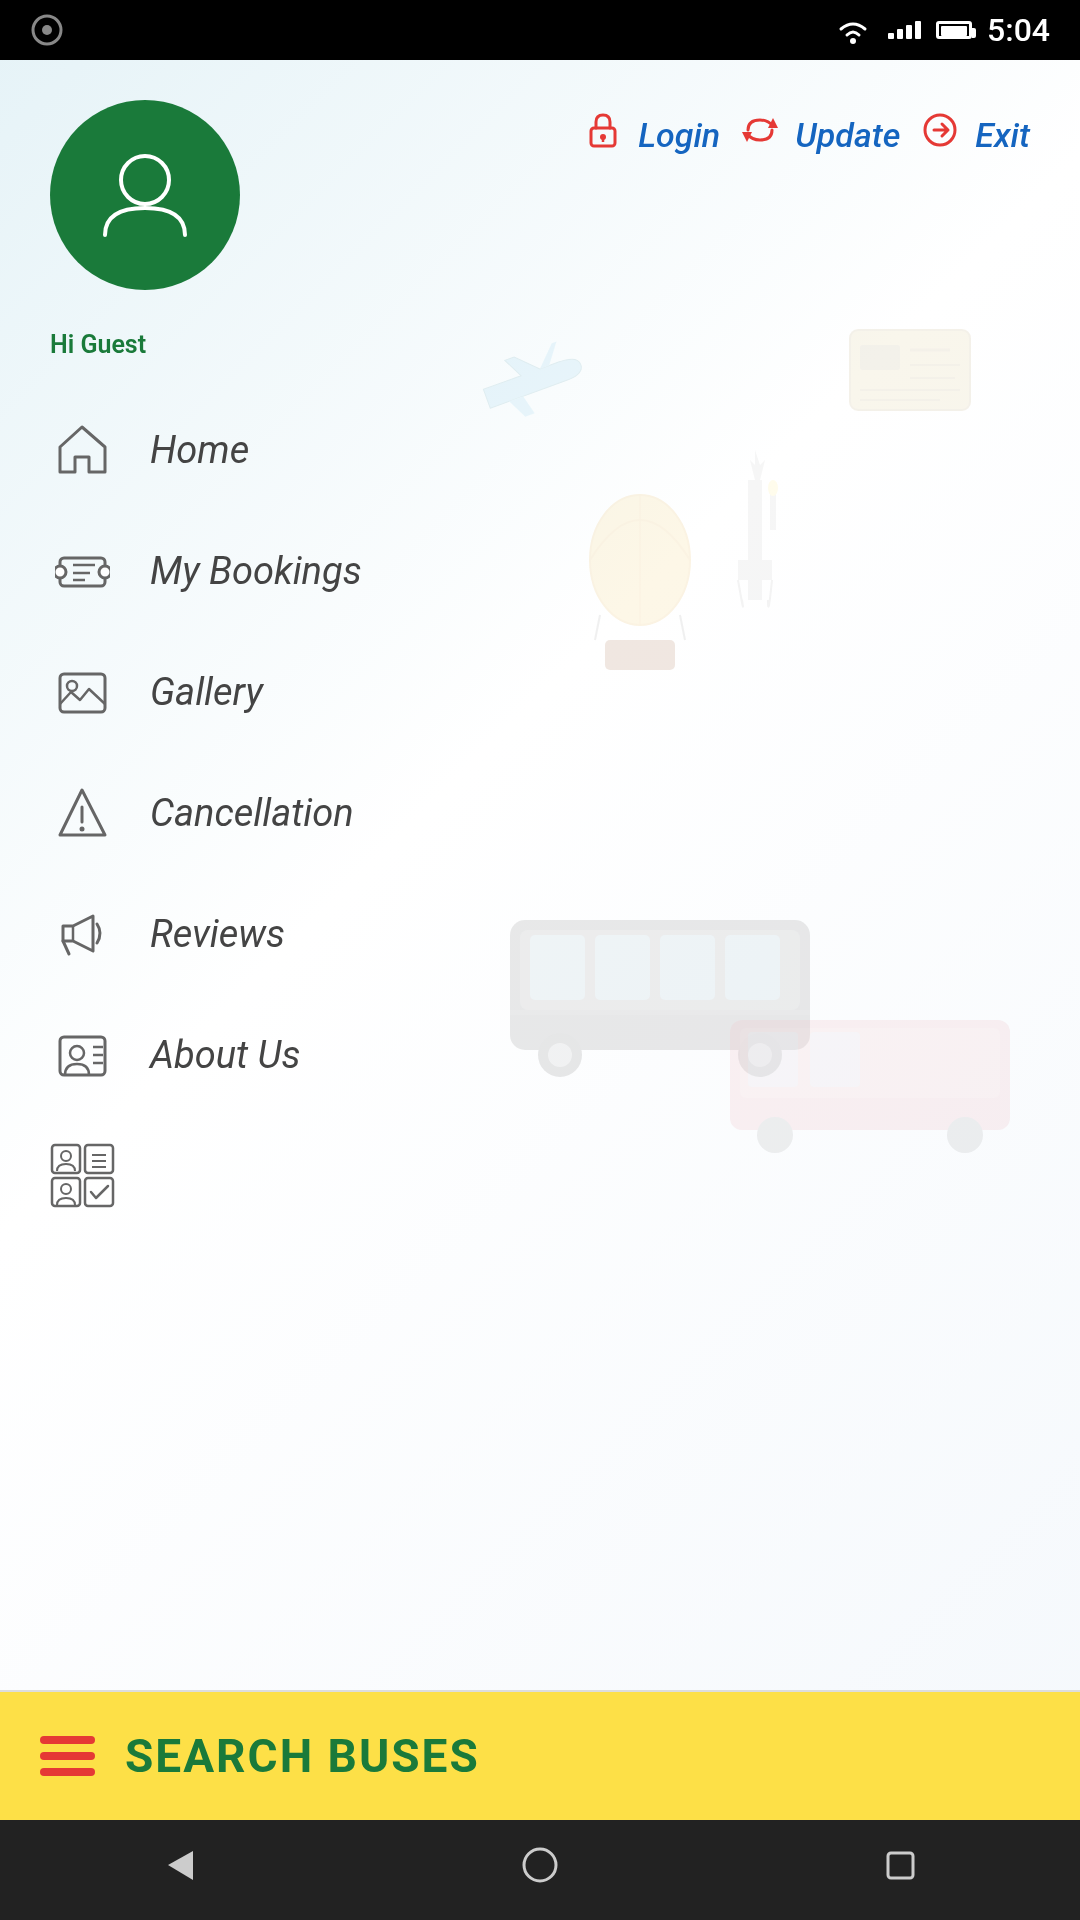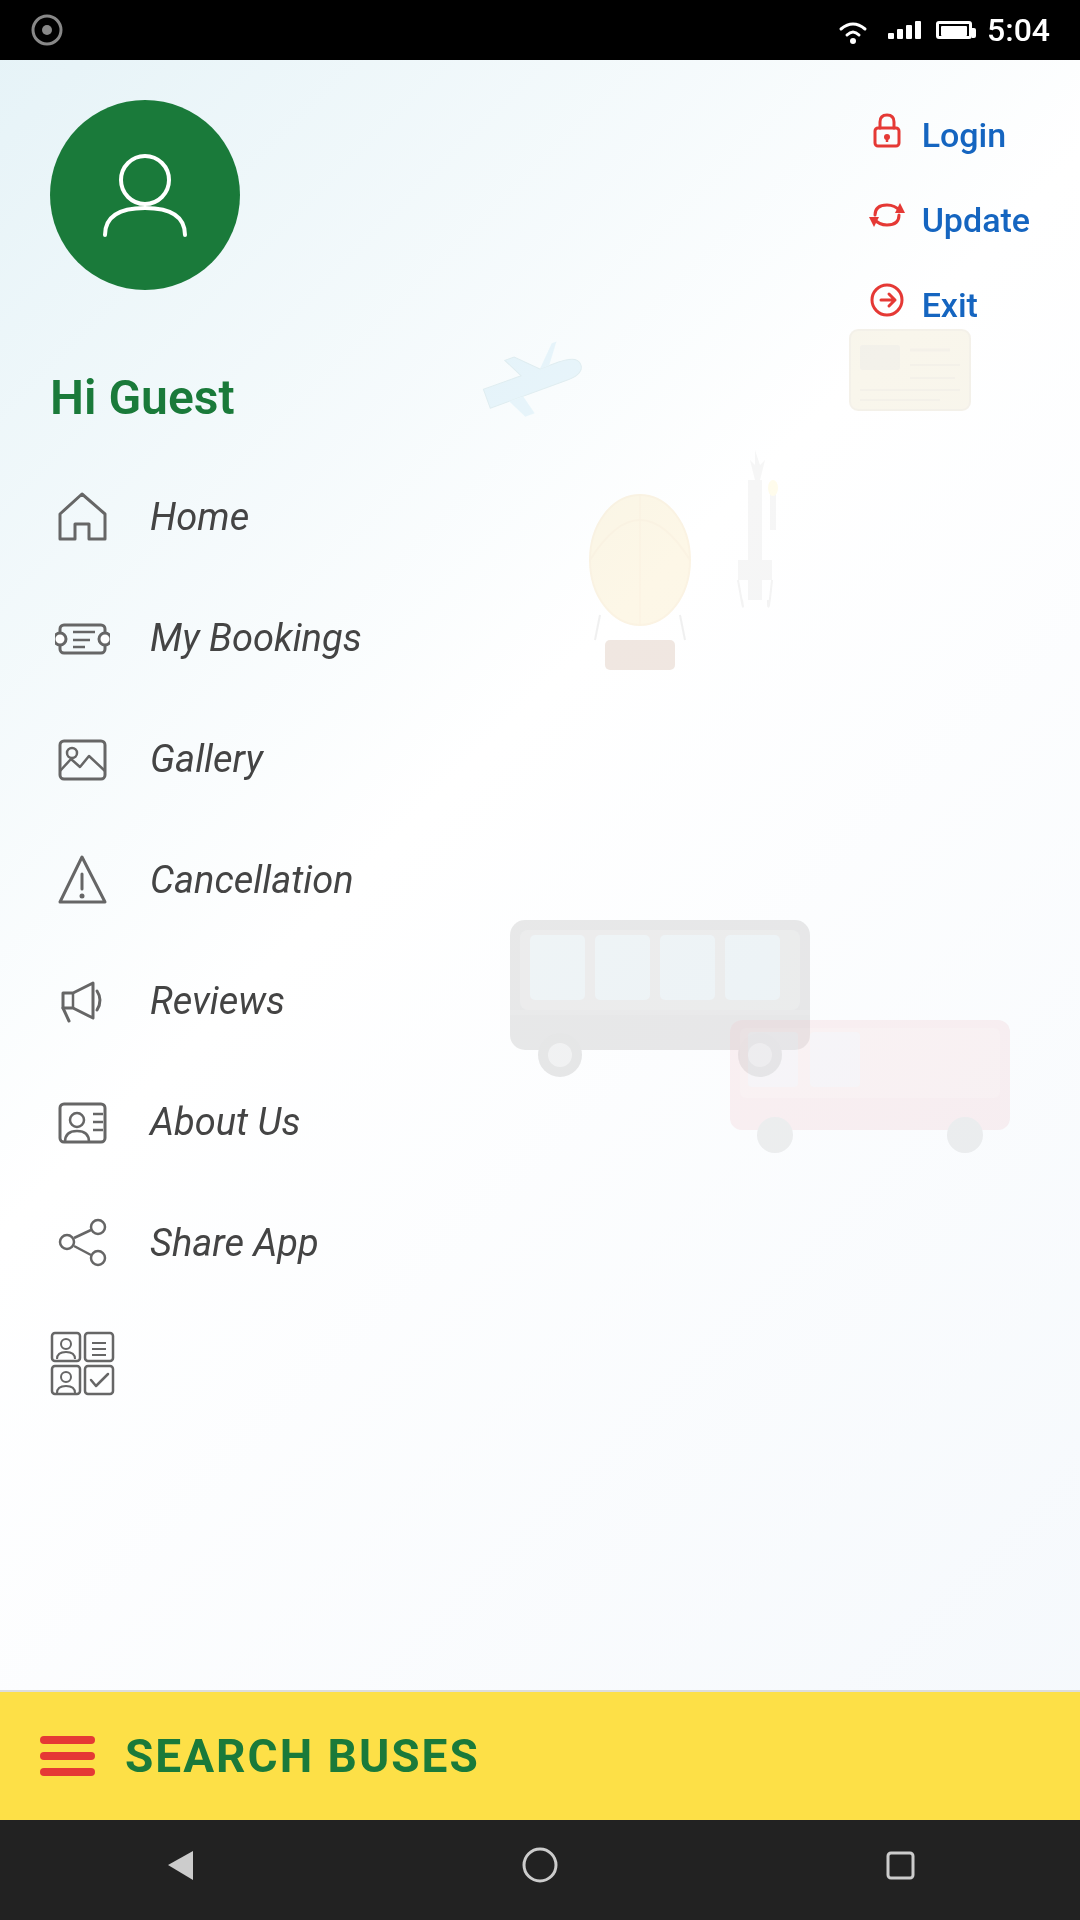--- a/index.html
+++ b/index.html
@@ -87,44 +87,44 @@
       height: 190px;
       border-radius: 50%;
       background: #1a7a3a;
       display: flex;
       align-items: center;
       justify-content: center;
     }
 
     .header-actions {
       display: flex;
-      flex-direction: column;
-      gap: 36px;
+      gap: 20px;
       padding-top: 10px;
+      font-style: italic;
     }
 
     .header-action-item {
       display: flex;
       align-items: center;
       gap: 15px;
       cursor: pointer;
       font-size: 34px;
       font-weight: 500;
       color: #1565C0;
     }
 
     .action-icon {
       font-size: 38px;
       color: #e53935;
     }
 
     
     .greeting {
       padding: 20px 50px 30px 50px;
-      font-size: 48px;
+      font-size: 25px;
       font-weight: 600;
       color: #1a7a3a;
     }
 
     
     .nav-menu {
       padding: 0 30px;
     }
 
     .nav-item {
@@ -473,32 +473,20 @@
           <path d="M10 48 Q10 37 22 37 Q34 37 34 48" stroke="#666" stroke-width="2.5" fill="none"></path>
           <line x1="38" y1="20" x2="48" y2="20" stroke="#666" stroke-width="2.5"></line>
           <line x1="38" y1="28" x2="48" y2="28" stroke="#666" stroke-width="2.5"></line>
           <line x1="38" y1="36" x2="48" y2="36" stroke="#666" stroke-width="2.5"></line>
         </svg>
       </div>
       <span class="nav-label">About Us</span>
     </div>
 
 
-    <div class="nav-item">
-      <div class="nav-icon">
-        <svg width="55" height="55" viewBox="0 0 55 55" fill="none">
-          <circle cx="43" cy="12" r="7" stroke="#666" stroke-width="2.5" fill="none"></circle>
-          <circle cx="43" cy="43" r="7" stroke="#666" stroke-width="2.5" fill="none"></circle>
-          <circle cx="12" cy="27" r="7" stroke="#666" stroke-width="2.5" fill="none"></circle>
-          <line x1="19" y1="23" x2="36" y2="15" stroke="#666" stroke-width="2.5"></line>
-          <line x1="19" y1="31" x2="36" y2="40" stroke="#666" stroke-width="2.5"></line>
-        </svg>
-      </div>
-      <span class="nav-label">Share App</span>
-    </div>
 
     <div class="nav-item">
       <div class="nav-icon">
         <svg width="65" height="65" viewBox="0 0 65 65" fill="none">
 
           <rect x="2" y="2" width="28" height="28" rx="3" stroke="#666" stroke-width="2.5" fill="none"></rect>
           <circle cx="16" cy="13" r="5" stroke="#666" stroke-width="2" fill="none"></circle>
           <path d="M7 28 Q7 21 16 21 Q25 21 25 28" stroke="#666" stroke-width="2" fill="none"></path>
 
           <rect x="35" y="2" width="28" height="28" rx="3" stroke="#666" stroke-width="2.5" fill="none"></rect>

